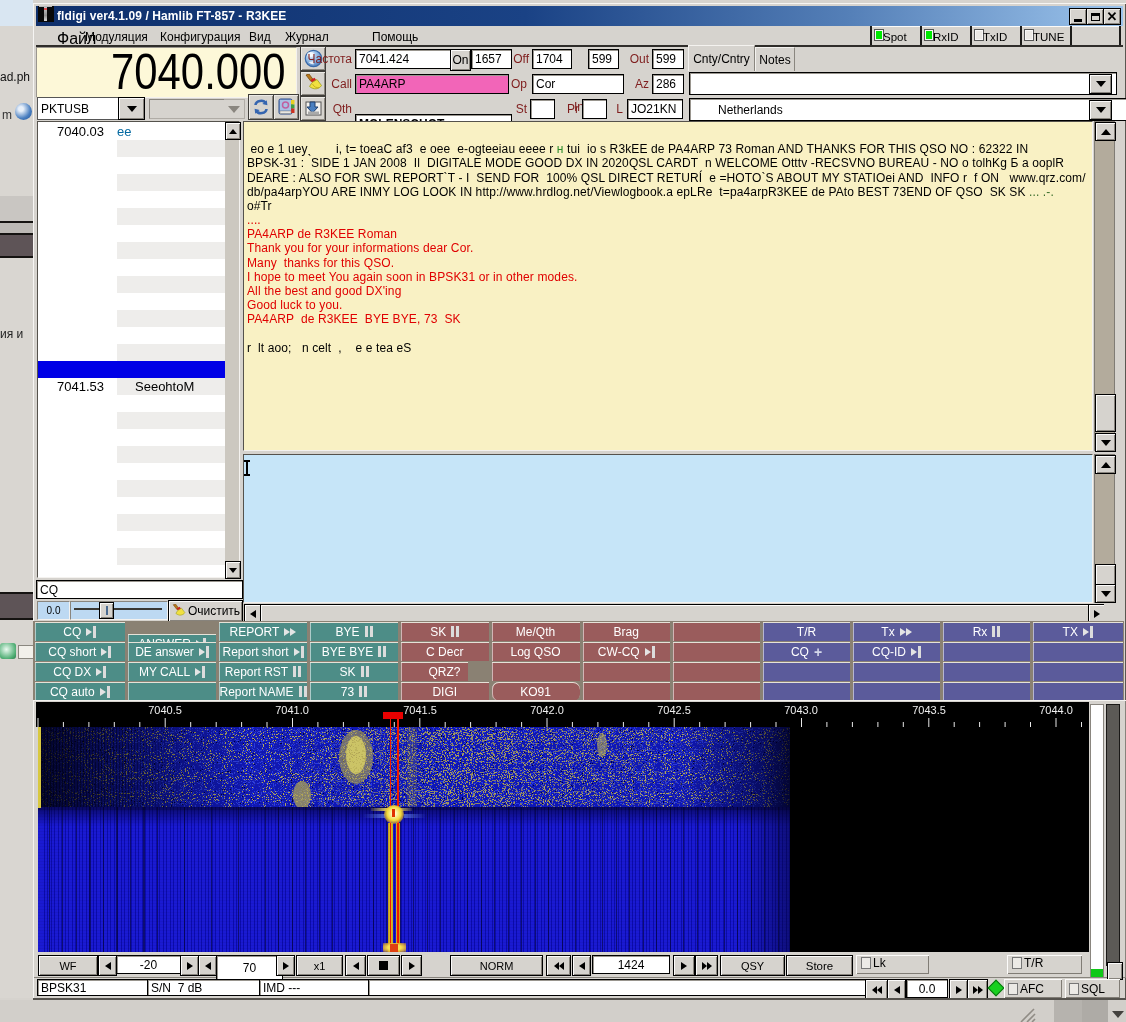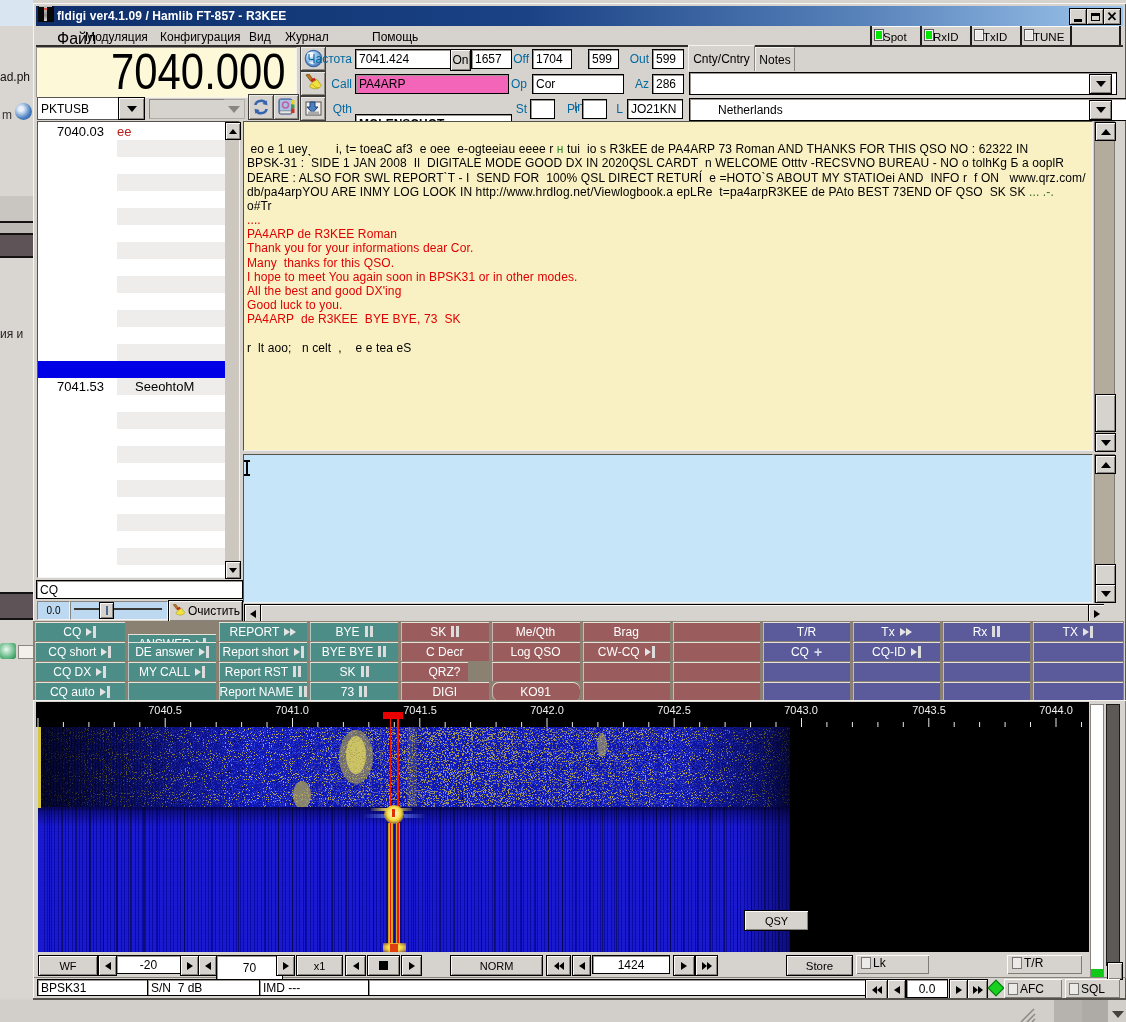--- a/index.html
+++ b/index.html
@@ -3,21 +3,21 @@
 <meta charset="utf-8">
 <style>
 html,body{margin:0;padding:0;}
 body{width:1126px;height:1022px;position:relative;overflow:hidden;
   background:#d6d3ce;font-family:"Liberation Sans",sans-serif;}
 .abs{position:absolute;}
 .raised2{box-shadow:inset 1px 1px 0 #fcfbfa, inset -1px -1px 0 #807c75;background:#d6d3ce;}
 .field{position:absolute;background:#fff;border:1px solid #000;
   box-shadow:inset 1px 1px 0 #9a968f;font-size:12px;color:#000;
   padding-left:3px;display:flex;align-items:center;}
-.lbl{position:absolute;font-size:12px;color:#0369a1;text-align:right;}
+.lbl{position:absolute;font-size:12px;color:#7f1d1d;text-align:right;}
 .btn{position:absolute;background:#d6d3ce;border:1px solid #000;
   box-shadow:inset 1px 1px 0 #fcfbfa, inset -1px -1px 0 #87837c;
   font-size:12px;color:#000;display:flex;align-items:center;justify-content:center;}
 .mbtn{position:absolute;background:#d6d3ce;border:1px solid #403e3a;
   box-shadow:inset 1px 1px 0 #eceae6, inset -1px -1px 0 #8a867f;
   font-size:12px;color:#000;display:flex;align-items:center;justify-content:center;}
 .arrL{width:0;height:0;border-style:solid;border-width:5px 7px 5px 0;border-color:transparent #000 transparent transparent;}
 .arrR{width:0;height:0;border-style:solid;border-width:5px 0 5px 7px;border-color:transparent transparent transparent #000;}
 .arrD{width:0;height:0;border-style:solid;border-width:6px 5px 0 5px;border-color:#000 transparent transparent transparent;}
 .arrU{width:0;height:0;border-style:solid;border-width:0 5px 6px 5px;border-color:transparent transparent #000 transparent;}
@@ -200,21 +200,21 @@
 <div class="field" style="left:689px;top:98px;width:423px;height:21px;padding-left:28px;">Netherlands</div>
 <div class="btn" style="left:1089px;top:100px;width:21px;height:18px;">
     <div class="arrD"></div>
   </div>
 
 <div class="abs" style="left:37px;top:121px;width:203px;height:457px;background:#fff;border:1px solid #55524c;border-right-color:#f4f2ef;border-bottom-color:#f4f2ef;box-sizing:border-box;"></div>
 
 <div class="abs" id="stripes" style="left:117px;top:123px;width:108px;height:442px;
  background:repeating-linear-gradient(to bottom, transparent 0 17px, #eeedeb 17px 34px);"></div>
 <div class="abs" style="left:57px;top:124px;width:60px;height:15px;font-size:13px;color:#000;">7040.03</div>
-<div class="abs" style="left:117px;top:124px;width:40px;height:15px;font-size:13px;color:#b91c1c;">ee</div>
+<div class="abs" style="left:117px;top:124px;width:40px;height:15px;font-size:13px;color:#0369a1;">ee</div>
 <div class="abs" style="left:38px;top:361px;width:187px;height:17px;background:#0000e6;"></div>
 <div class="abs" style="left:57px;top:379px;width:60px;height:15px;font-size:13px;color:#000;">7041.53</div>
 <div class="abs" style="left:135px;top:379px;width:80px;height:15px;font-size:13px;color:#000;">SeeohtoM</div>
 
 <div class="abs" style="left:225px;top:122px;width:14px;height:455px;background:#ccc8c0;"></div>
 <div class="btn" style="left:225px;top:122px;width:14px;height:16px;">
     <div class="arrU" style="border-width:0 4px 5px 4px;"></div>
   </div>
 <div class="btn" style="left:225px;top:561px;width:14px;height:16px;">
     <div class="arrD" style="border-width:5px 4px 0 4px;"></div>
@@ -681,21 +681,21 @@
     <div class="arrL" style="border-width:4px 6px 4px 0;"></div>
   </div>
 <div class="field" style="left:592px;top:955px;width:76px;height:17px;justify-content:center;padding:0;">1424</div>
 <div class="btn" style="left:673px;top:955px;width:20px;height:19px;">
     <div class="arrR" style="border-width:4px 0 4px 6px;"></div>
   </div>
 <div class="btn" style="left:695px;top:955px;width:21px;height:19px;">
     <div class="arrR" style="border-width:4px 0 4px 5px;"></div>
     <div class="arrR" style="border-width:4px 0 4px 5px;"></div>
   </div>
-<div class="btn" style="left:720px;top:910px;width:63px;height:19px;font-size:11px;margin-left:24px;">QSY</div>
+<div class="btn" style="left:720px;top:955px;width:63px;height:19px;font-size:11px;">QSY</div>
 <div class="btn" style="left:786px;top:955px;width:65px;height:19px;font-size:11.5px;">Store</div>
 <div class="abs raised2" style="left:856px;top:955px;width:73px;height:19px;"></div>
 <div class="abs" style="left:861px;top:957px;width:8px;height:10px;background:#eceae6;border:1px solid #777;"></div>
 <div class="abs" style="left:873px;top:956px;font-size:12px;">Lk</div>
 <div class="abs raised2" style="left:1007px;top:955px;width:75px;height:19px;"></div>
 <div class="abs" style="left:1012px;top:957px;width:8px;height:10px;background:#eceae6;border:1px solid #777;"></div>
 <div class="abs" style="left:1024px;top:956px;font-size:12px;">T/R</div>
 
 <div class="field" style="left:37px;top:979px;width:108px;height:15px;background:#fff;">BPSK31</div>
 <div class="field" style="left:147px;top:979px;width:110px;height:15px;">S/N&nbsp; 7 dB</div>

